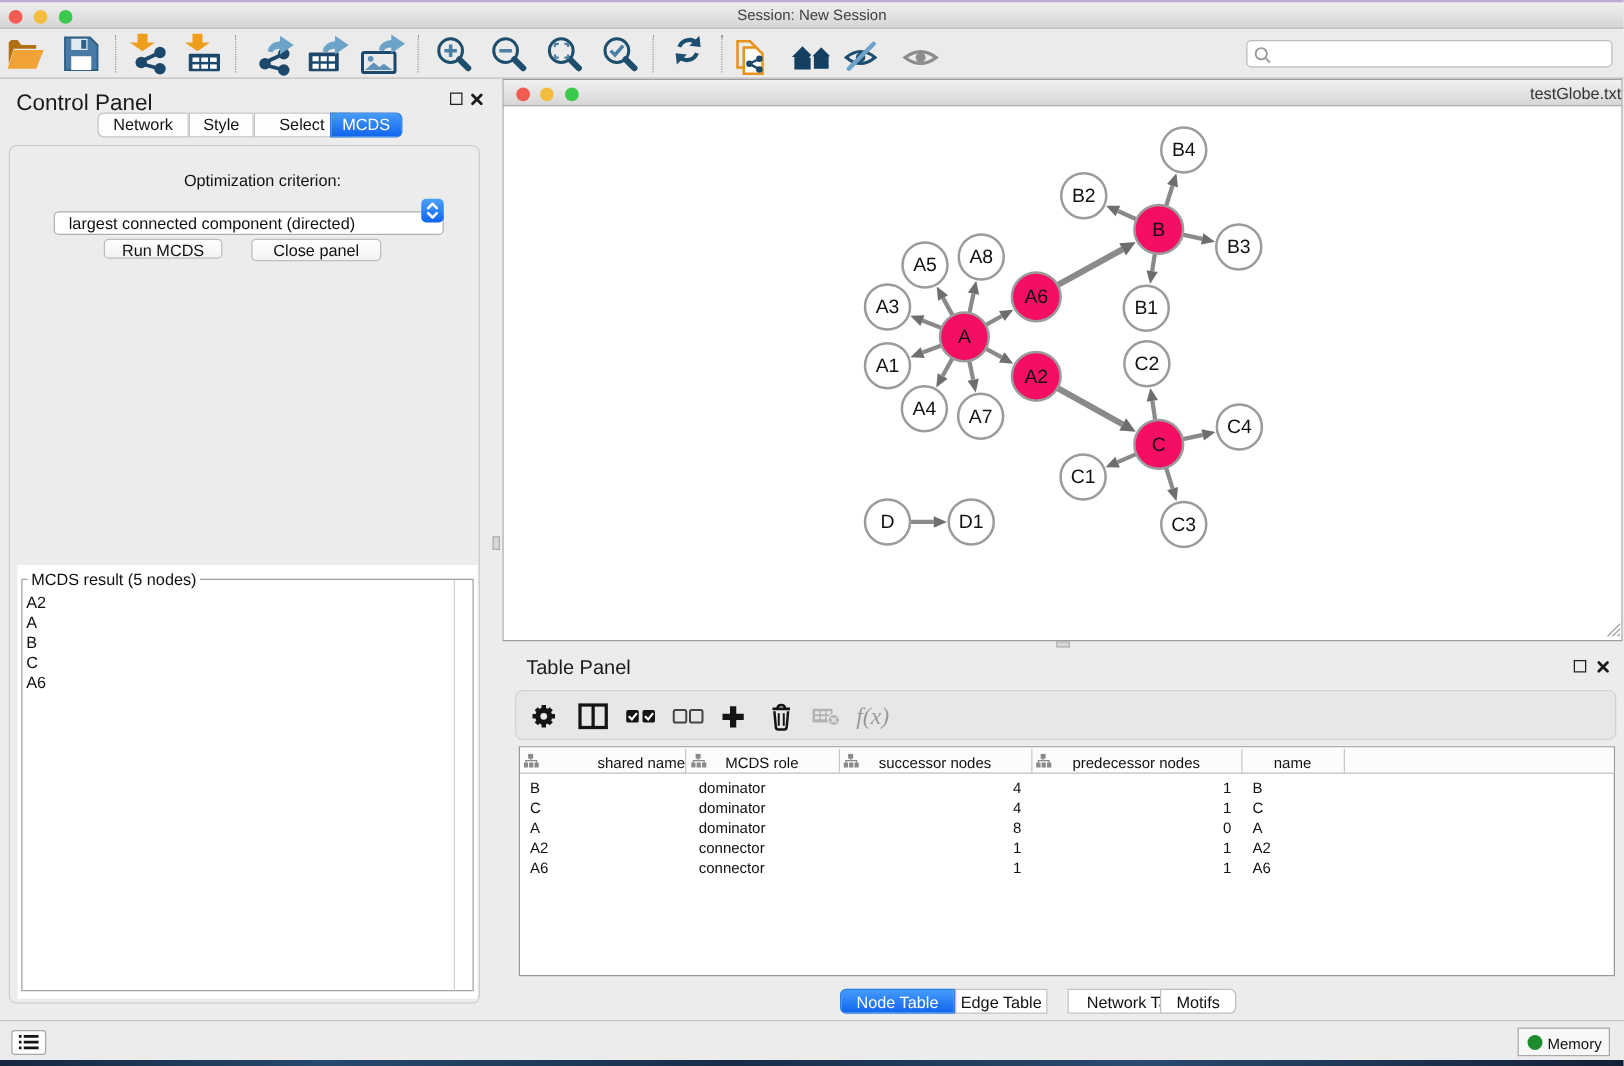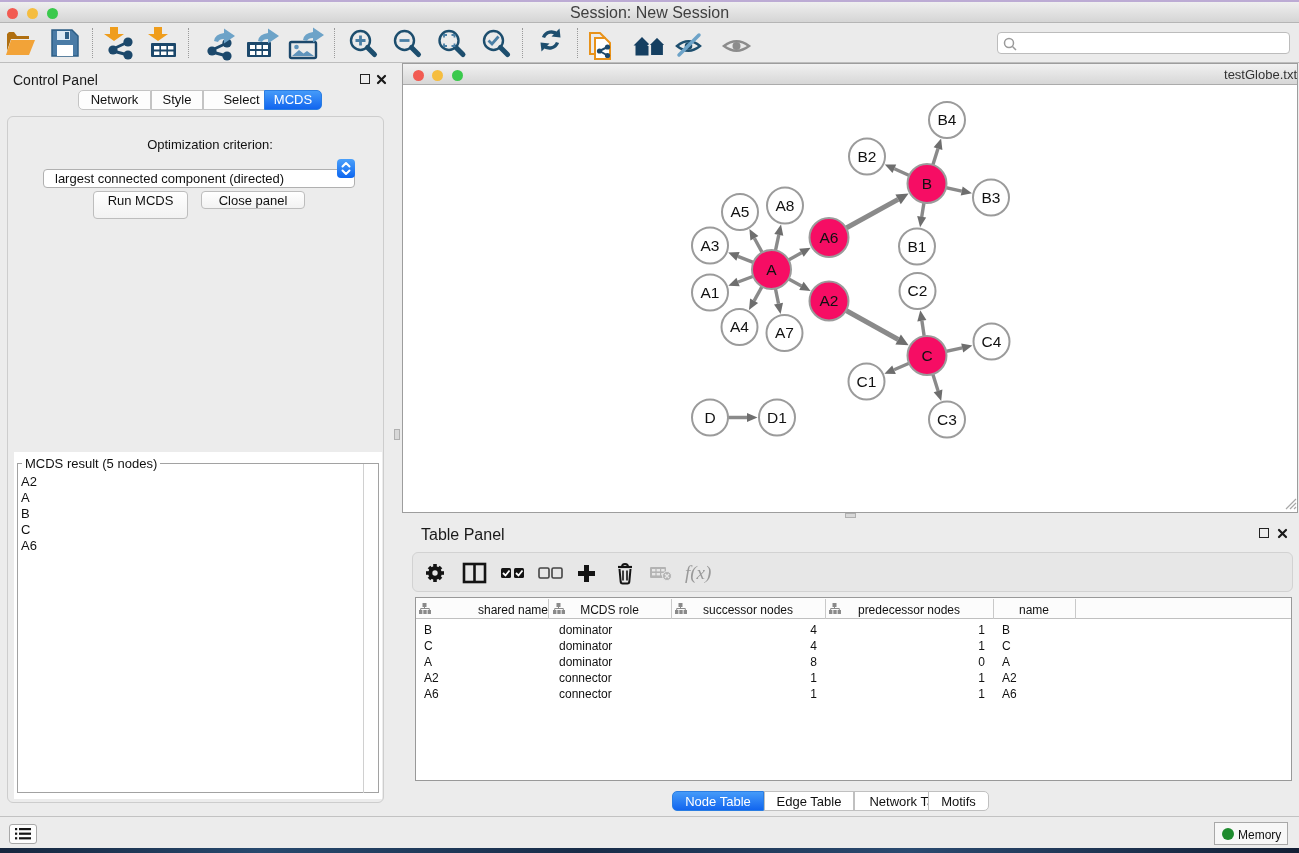--- a/index.html
+++ b/index.html
@@ -1,29 +1,29 @@
 <!DOCTYPE html>
 <html><head><meta charset="utf-8">
 <style>
 * { margin:0; padding:0; box-sizing:border-box; }
 body { width:1299px; height:853px; position:relative; overflow:hidden;
   font-family:"Liberation Sans", sans-serif; background:#ececec; }
 .abs { position:absolute; }
 .toplavender { left:0; top:0; width:1299px; height:2px; background:#bcabd4; }
 .titlebar { left:0; top:2px; width:1299px; height:21px;
   background:linear-gradient(#efefef,#d5d5d5); border-bottom:1px solid #b5b5b5;
-  text-align:center; font-size:16px; color:#404040; line-height:21px; }
+  text-align:center; font-size:12px; color:#404040; line-height:21px; }
 .light { width:11px; height:11px; border-radius:50%; top:7.5px; }
 .toolbar { left:0; top:24px; width:1299px; height:39px; background:#ebebeb;
   border-bottom:1px solid #bdbdbd; }
 .vsep { top:28px; height:30px; width:0; border-left:1px dotted #9a9a9a; }
 .searchbox { left:997px; top:32px; width:293px; height:22px; background:#fff;
   border:1px solid #bcbcbc; border-radius:4px; }
 
-.cp-title { left:13px; top:72px; font-size:14px; color:#1a1a1a; }
+.cp-title { left:13px; top:72px; font-size:18px; color:#1a1a1a; }
 .winbtn-sq { width:10px; height:10px; border:1.5px solid #222; background:transparent; }
 .tab { position:absolute; top:0; height:19.5px; background:#fdfdfd; border:1px solid #c4c4c4;
   font-size:13px; color:#111; text-align:center; line-height:18px; }
 .tab.sel { background:linear-gradient(#459bf9,#1165ef); color:#fff; border-color:#2a7de2; }
 .cp-panel { left:7px; top:116px; width:377px; height:687px; background:#ececec;
   border:1px solid #cdcdcd; border-radius:6px; }
 .btn { position:absolute; background:linear-gradient(#ffffff,#f2f2f2); border:1px solid #bdbdbd;
   border-radius:4px; font-size:13px; color:#111; text-align:center; }
 
 .netwin { left:402px; top:63px; width:896px; height:450px; background:#fff;
@@ -187,21 +187,21 @@
 <div class="abs tab sel" style="left:264px;width:58px;border-radius:0 5px 5px 0;">MCDS</div>
 <style>.tab{top:90px}</style>
 <div class="abs cp-panel"></div>
 <div class="abs" style="left:14px;top:137px;width:392px;text-align:center;font-size:13px;color:#111;">Optimization criterion:</div>
 <div class="abs" style="left:43px;top:169px;width:312px;height:19px;background:#fff;border:1px solid #b0b0b0;border-radius:4px;font-size:13px;color:#111;line-height:17px;padding-left:11px;">largest connected component (directed)</div>
 <div class="abs" style="left:337px;top:159px;width:18px;height:19px;border-radius:4px;background:linear-gradient(#4ba0fa,#0d66f0);"></div>
 <svg class="abs" style="left:340px;top:161px" width="12" height="15">
     <path d="M2.5 5.5 L6 2 L9.5 5.5" stroke="#fff" stroke-width="2" fill="none" stroke-linecap="round" stroke-linejoin="round"></path>
     <path d="M2.5 9.5 L6 13 L9.5 9.5" stroke="#fff" stroke-width="2" fill="none" stroke-linecap="round" stroke-linejoin="round"></path>
   </svg>
-<div class="abs btn" style="left:93px;top:191px;width:95px;height:28px;line-height:18px;">Run MCDS</div>
+<div class="abs btn" style="left:83px;top:191px;width:95px;height:16px;line-height:18px;">Run MCDS</div>
 <div class="abs btn" style="left:201px;top:191px;width:104px;height:18px;line-height:18px;">Close panel</div>
 
 <div class="abs" style="left:14px;top:452px;width:368px;height:347px;background:#fff;"></div>
 <div class="abs" style="left:17px;top:463px;width:362px;height:330px;border:1px solid #a2a2a2;"></div>
 <div class="abs" style="left:363px;top:464px;width:0;height:329px;border-left:1px solid #d0d0d0;"></div>
 <div class="abs" style="left:22px;top:456px;background:#fff;font-size:13px;color:#111;padding:0 3px;">MCDS result (5 nodes)</div>
 <div class="abs" style="left:21px;top:474px;font-size:13px;color:#111;line-height:16px;">A2<br>A<br>B<br>C<br>A6</div>
 
 <div class="abs" style="left:394px;top:429px;width:6px;height:11px;background:#d8d8d8;border:1px solid #b0b0b0;"></div>
 
@@ -389,21 +389,21 @@
       <use href="#s1" x="410"></use>
  </g>
 </svg>
 <div class="abs cell" style="left:424px;top:622px;line-height:16px;">B<br>C<br>A<br>A2<br>A6</div>
 <div class="abs cell" style="left:559px;top:622px;line-height:16px;">dominator<br>dominator<br>dominator<br>connector<br>connector</div>
 <div class="abs cell" style="left:717px;top:622px;width:100px;text-align:right;line-height:16px;">4<br>4<br>8<br>1<br>1</div>
 <div class="abs cell" style="left:885px;top:622px;width:100px;text-align:right;line-height:16px;">1<br>1<br>0<br>1<br>1</div>
 <div class="abs cell" style="left:1002px;top:622px;line-height:16px;">B<br>C<br>A<br>A2<br>A6</div>
 
 <div class="abs btab sel" style="left:672px;width:92px;border-radius:5px 0 0 5px;">Node Table</div>
-<div class="abs btab" style="left:764px;width:90px;">Edge Table</div>
+<div class="abs btab" style="left:764px;width:74px;">Edge Table</div>
 <div class="abs btab" style="left:854px;width:113px;">Network Table</div>
 <div class="abs btab" style="left:928px;width:61px;border-radius:0 5px 5px 0;">Motifs</div>
 
 <div class="abs statusbar"></div>
 <div class="abs" style="left:9px;top:824px;width:28px;height:20px;background:#fdfdfd;border:1px solid #a8a8a8;border-radius:3px;"></div>
 <svg class="abs" style="left:15px;top:828px" width="16" height="12">
  <g fill="#141414">
       <rect x="0" y="0" width="2.2" height="2.2"></rect>
       <rect x="4" y="0" width="12" height="2.2"></rect>
  <rect x="0" y="4.6" width="2.2" height="2.2"></rect>

